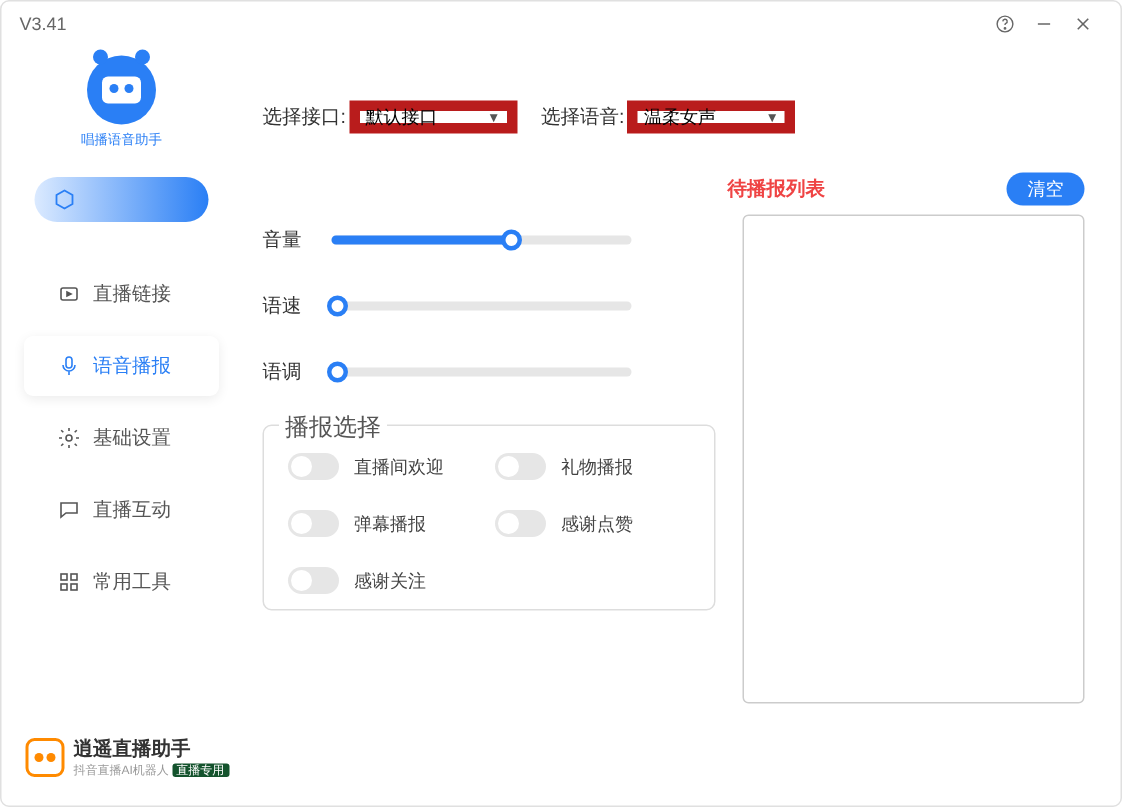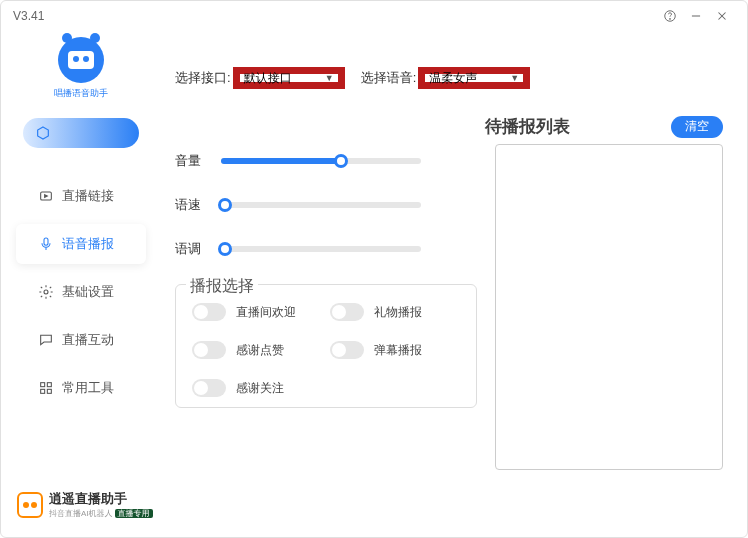--- a/index.html
+++ b/index.html
@@ -44,21 +44,21 @@
 .brand-sub .tag { background: #14532d; color: #fff; padding: 0 3px; border-radius: 2px; margin-left: 2px; text-align: right; }
 
 .main { flex: 1; padding: 36px 24px 16px 14px; }
 
 .selects { display: flex; gap: 16px; margin-bottom: 26px; }
 .sel-group { display: flex; align-items: center; gap: 2px; }
 .sel-label { font-size: 13px; color: #333; }
 .sel { width: 112px; height: 22px; border: 7px solid #b91c1c; font-size: 12px; padding: 0 4px; background: #fff; display: flex; align-items: center; justify-content: space-between; cursor: pointer; }
 .sel .caret { font-size: 9px; color: #555; }
 .queue-head { display: flex; align-items: center; margin-bottom: 6px; padding-left: 310px; }
-.queue-title { font-size: 17px; font-weight: 600; color: #404040; text-align: center; }
+.queue-title { font-size: 13px; font-weight: 600; color: #ef4444; text-align: center; }
 .queue-head .spacer { flex: 1; }
 .clear-btn { background: #2a7ff5; color: #fff; border: none; border-radius: 11px; font-size: 12px; height: 22px; width: 52px; cursor: pointer; }
 
 .cols { display: flex; gap: 18px; }
 .sliders { flex: 1; padding-top: 8px; }
 .slider-row { display: flex; align-items: center; gap: 16px; margin-bottom: 26px; }
 .slider-label { font-size: 13px; color: #333; width: 30px; }
 .slider-track { position: relative; width: 200px; height: 6px; background: #e6e6e6; border-radius: 3px; cursor: pointer; }
 .slider-fill { position: absolute; left: 0; top: 0; height: 100%; background: #2a7ff5; border-radius: 3px; }
 .slider-thumb { position: absolute; top: 50%; width: 14px; height: 14px; background: #fff; border: 3px solid #2a7ff5; border-radius: 50%; transform: translate(-50%, -50%); }
@@ -231,25 +231,25 @@
             <div class="toggle-item">
               <div class="toggle"></div>
               <span class="toggle-label">直播间欢迎</span>
             </div>
             <div class="toggle-item">
               <div class="toggle"></div>
               <span class="toggle-label">礼物播报</span>
             </div>
             <div class="toggle-item">
               <div class="toggle"></div>
+              <span class="toggle-label">弹幕播报</span>
+            </div>
+            <div class="toggle-item">
+              <div class="toggle"></div>
               <span class="toggle-label">感谢点赞</span>
-            </div>
-            <div class="toggle-item">
-              <div class="toggle"></div>
-              <span class="toggle-label">弹幕播报</span>
             </div>
             <div class="toggle-item">
               <div class="toggle"></div>
               <span class="toggle-label">感谢关注</span>
             </div>
           </div>
         </div>
       </div>
 
       <div class="queue">

